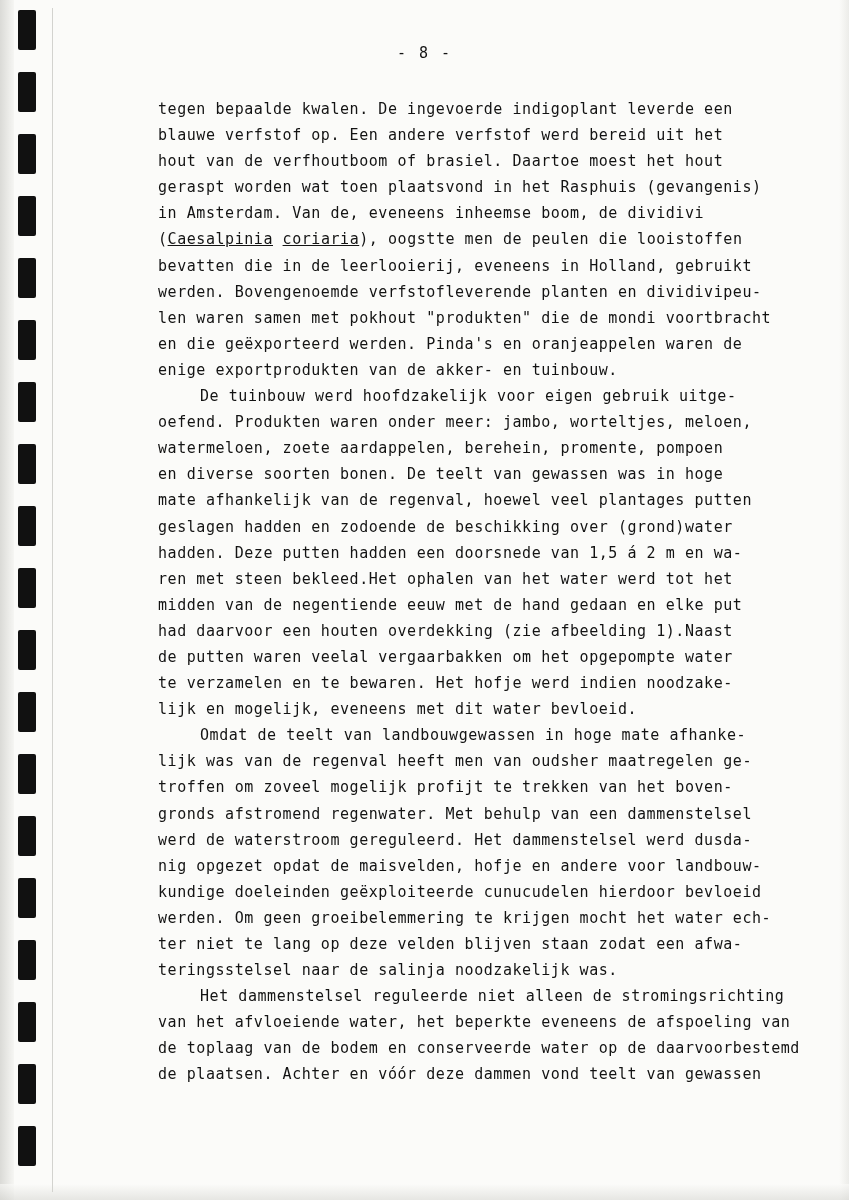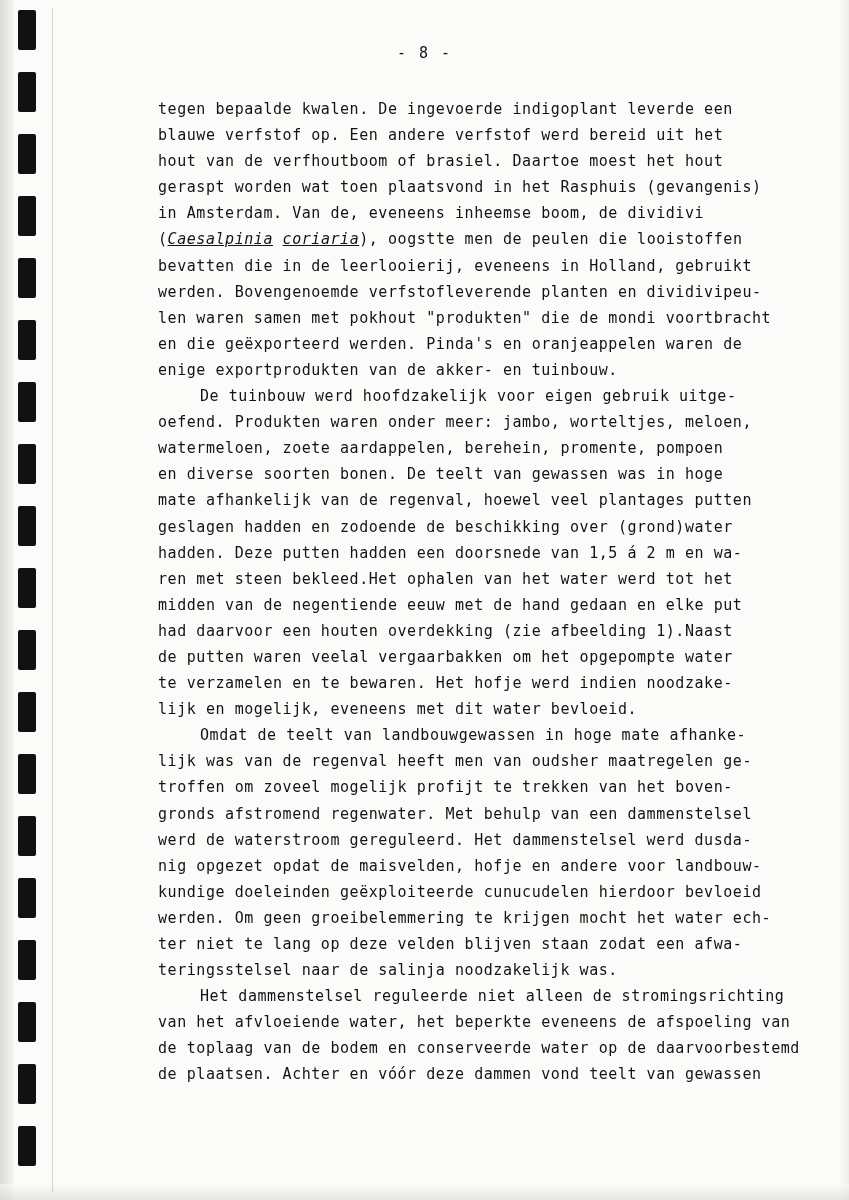--- a/index.html
+++ b/index.html
@@ -87,21 +87,20 @@
   .line {
     white-space: pre;
     display: block;
     height: 26.1px;
   }
   .line.indent {
     padding-left: 42px;
   }
   .u {
     text-decoration: underline;
-    font-style: italic;
   }
 </style>
 </head>
 <body>
 
 <div class="page">
 
   <div class="scan-edge-left"></div>
   <div class="scan-edge-right"></div>
   <div class="scan-edge-bottom"></div>

